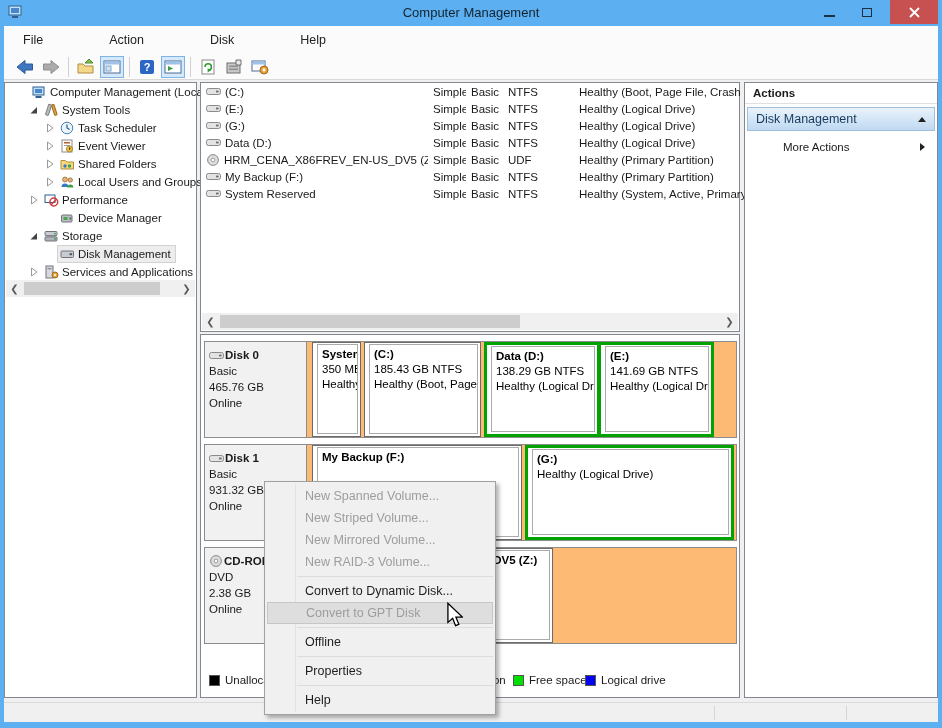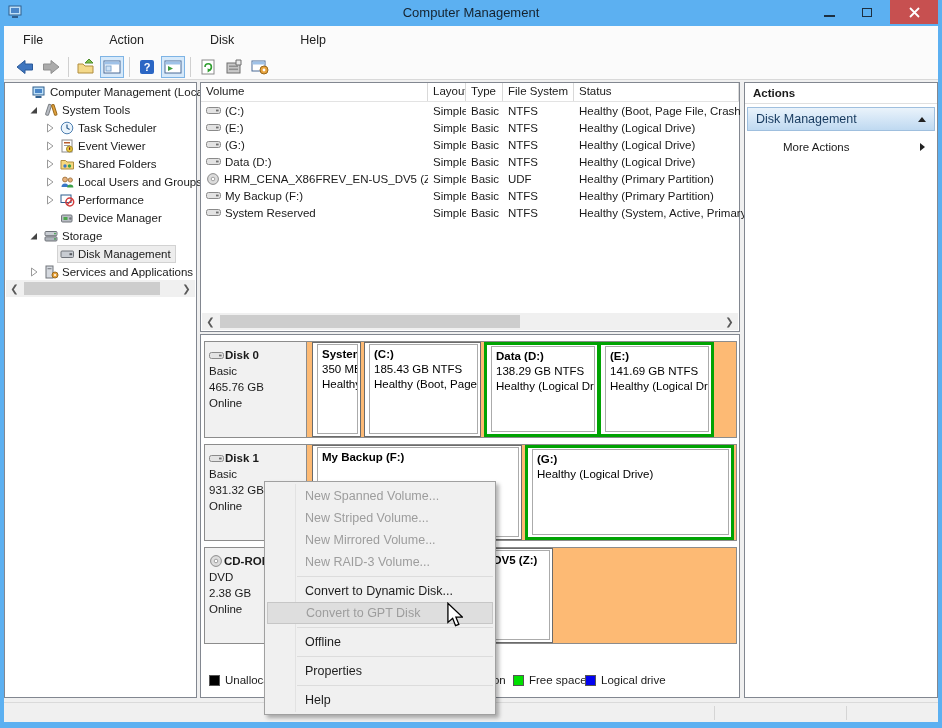--- a/index.html
+++ b/index.html
@@ -306,21 +306,21 @@
                 <svg width="15" height="14">
                   <circle cx="5" cy="4.5" r="2.4" fill="#E8B27D" stroke="#A87B46"></circle>
                   <path d="M1.5,12 a3.5,3.5 0 0 1 7,0 Z" fill="#3C78C8"></path>
                   <circle cx="10.3" cy="5" r="2.1" fill="#E8B27D" stroke="#A87B46"></circle>
                   <path d="M7.2,12.6 a3.1,3.1 0 0 1 6.2,0 Z" fill="#3CA048"></path>
                 </svg>
               </span>
               <span>Local Users and Groups</span>
             </span>
           </div>
-          <div class="tree-row" style="padding-left: 38px; text-align: right;">
+          <div class="tree-row" style="padding-left: 22px; text-align: right;">
             <span class="tree-arrow">
               <svg width="10" height="10">
                 <polygon points="2.5,1 8,5 2.5,9" fill="#fff" stroke="#9a9a9a"></polygon>
               </svg>
             </span>
             <span class="tree-node">
               <span>
                 <svg width="15" height="14">
                   <rect x="1" y="2" width="10" height="7.5" fill="#fff" stroke="#2F5F8E"></rect>
                   <circle cx="9.8" cy="9" r="3.9" fill="none" stroke="#D23B3B" stroke-width="1.5"></circle>
@@ -393,27 +393,20 @@
           </div>
         </div>
       <div class="hscroll tree-hscroll">
         <div class="hs-arrow" style="left:0">❮</div>
         <div class="hs-thumb" style="left:18px; width:136px"></div>
         <div class="hs-arrow" style="right:0">❯</div>
       </div>
     </div>
 
     <div class="pane list-pane">
-      <div class="vt-header" id="vt-header">
-          <div class="col c0">Volume</div>
-          <div class="col c1">Layout</div>
-          <div class="col c2">Type</div>
-          <div class="col c3">File System</div>
-          <div class="col c4">Status</div>
-        </div>
       <div id="vt-body">
           <div class="vt-row">
             <div class="col c0 vol-cell">
               <span>
                 <svg width="15" height="11">
                   <rect x="0.5" y="2.5" width="14" height="6" rx="2" fill="#E3E3E3" stroke="#8A8A8A"></rect>
                   <rect x="10" y="4.6" width="2.6" height="1.8" fill="#6E6E6E"></rect>
                 </svg>
               </span>
               <span>(C:)</span>

